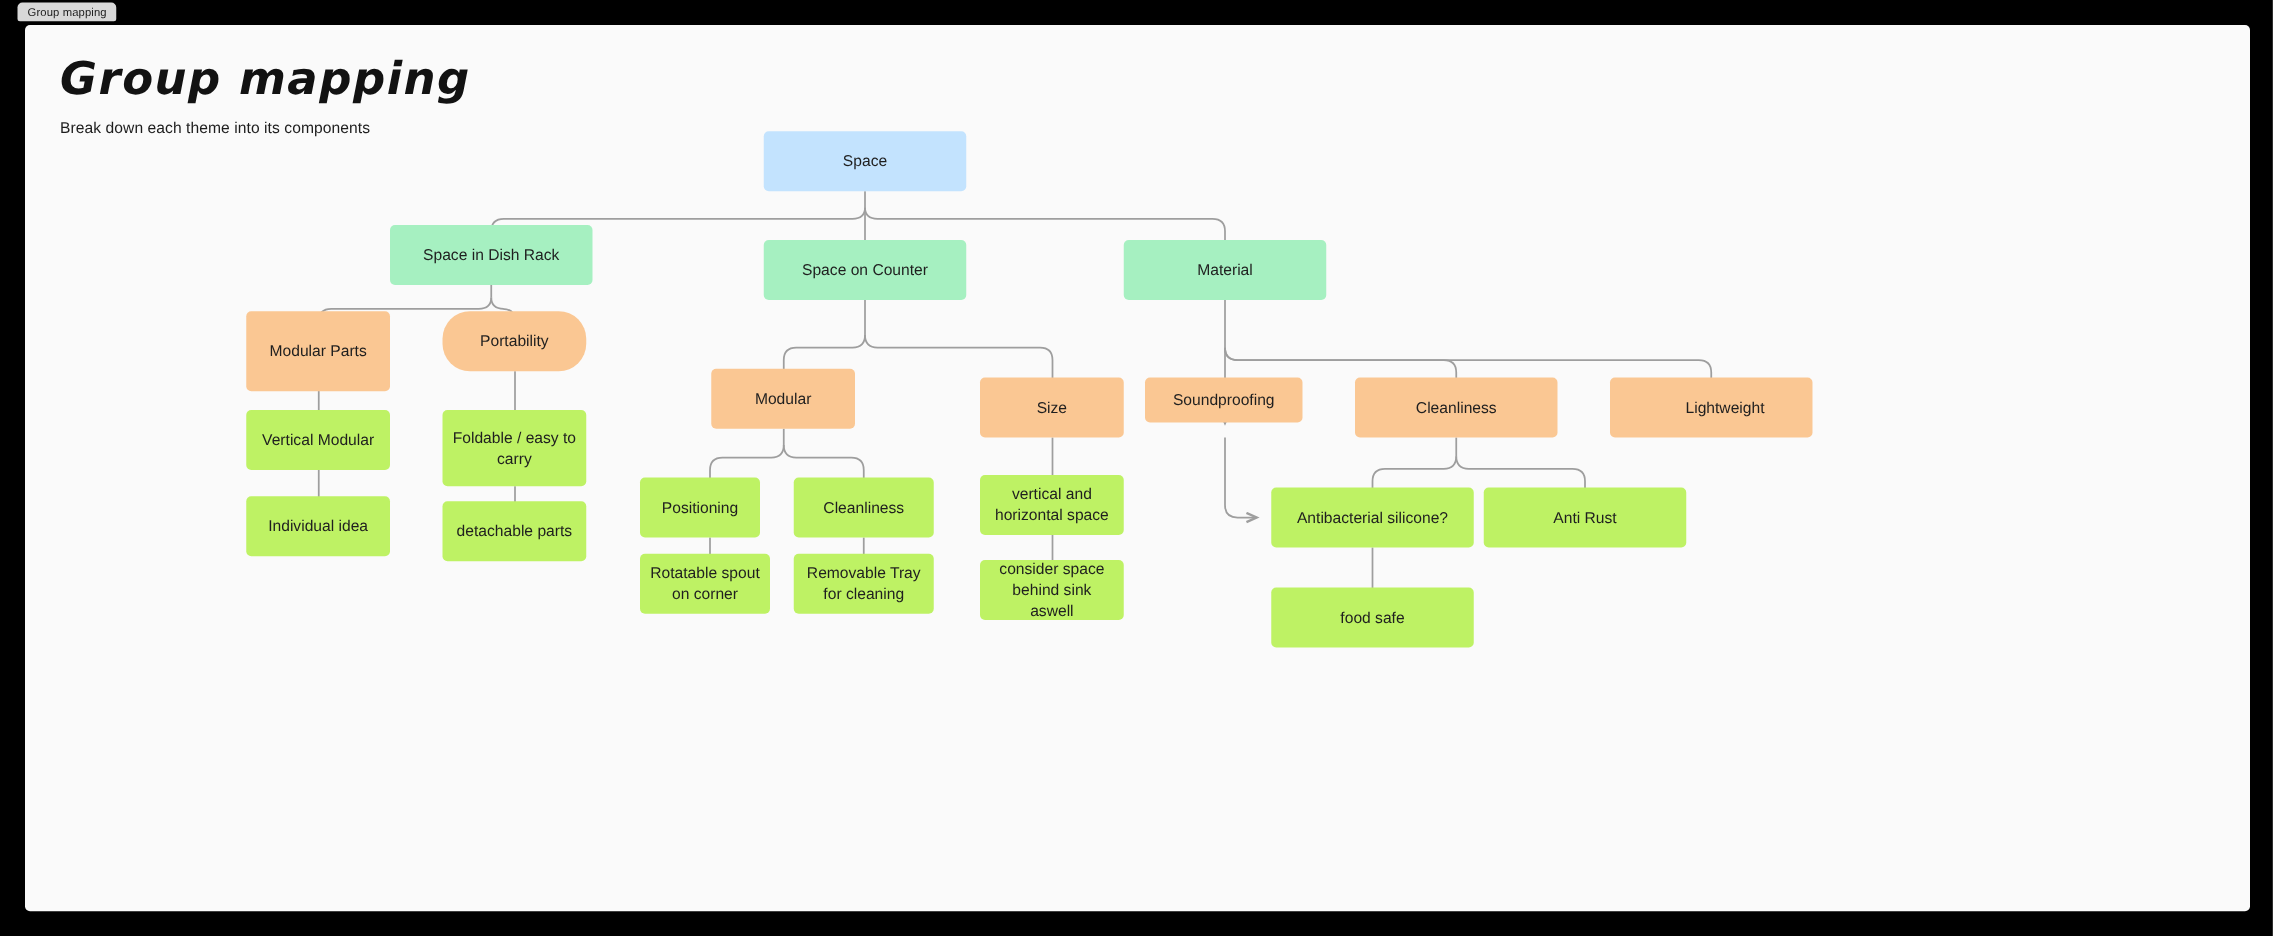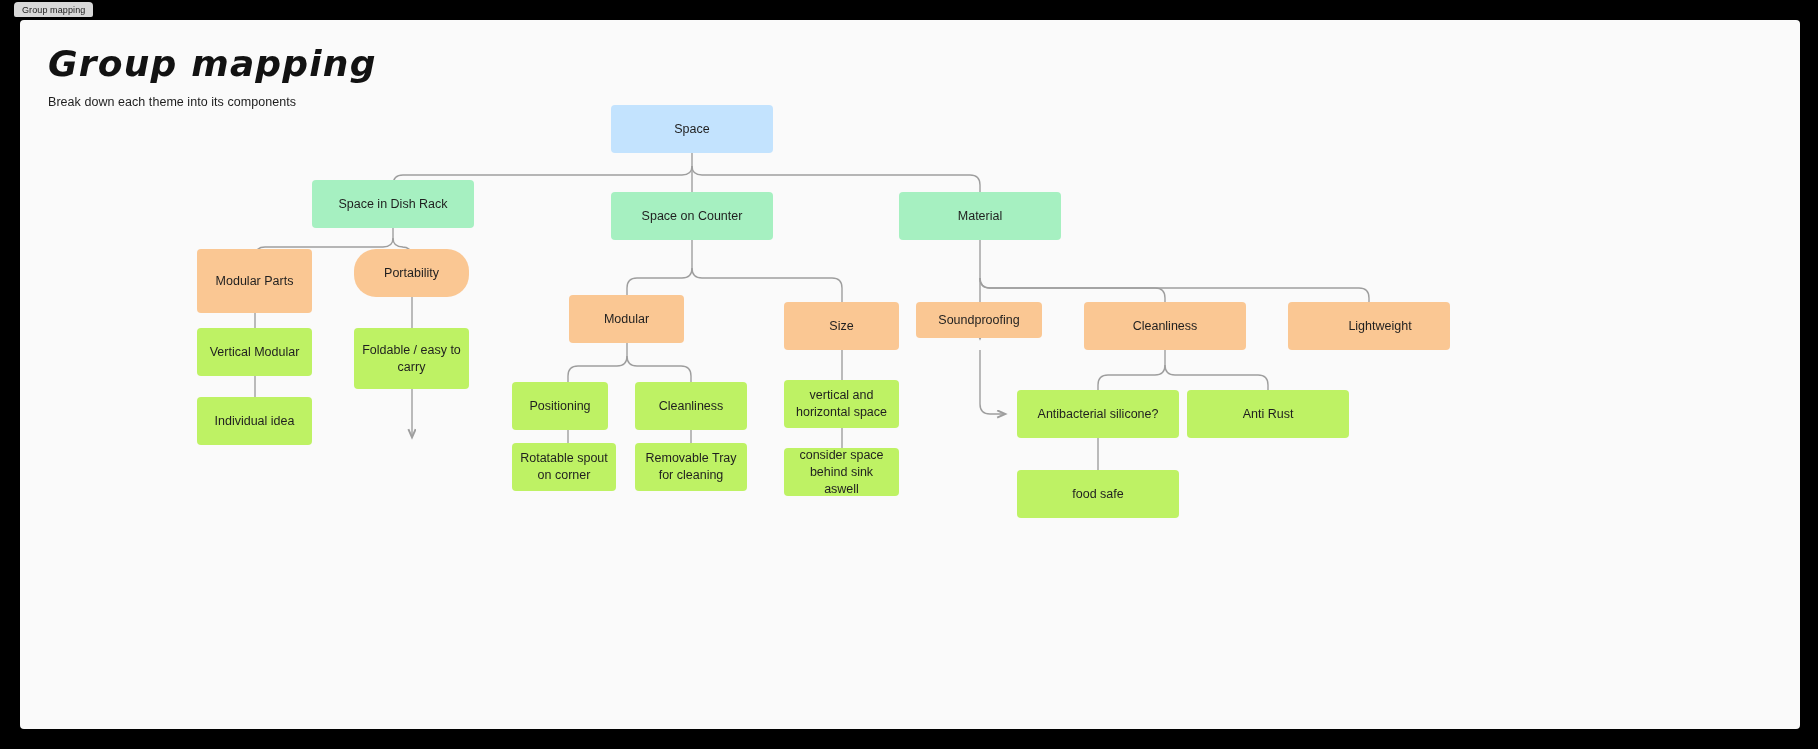--- a/index.html
+++ b/index.html
@@ -153,20 +153,21 @@
     <div class="node lvl-3" style="left:1064px;top:282px;width:162px;height:48px;">Cleanliness</div>
 
     <div class="node lvl-3" style="left:1268px;top:282px;width:162px;height:48px;padding-left:30px;">Lightweight</div>
 
     <div class="node lvl-4" style="left:177px;top:308px;width:115px;height:48px;">Vertical Modular</div>
 
     <div class="node lvl-4" style="left:334px;top:308px;width:115px;height:61px;">Foldable / easy to carry</div>
 
     <div class="node lvl-4" style="left:177px;top:377px;width:115px;height:48px;">Individual idea</div>
 
+    <div class="node lvl-4" style="left:334px;top:381px;width:115px;height:48px;">detachable parts</div>
 
     <div class="node lvl-4" style="left:492px;top:362px;width:96px;height:48px;">Positioning</div>
 
     <div class="node lvl-4" style="left:615px;top:362px;width:112px;height:48px;">Cleanliness</div>
 
     <div class="node lvl-4" style="left:764px;top:360px;width:115px;height:48px;">vertical and horizontal space</div>
 
     <div class="node lvl-4" style="left:997px;top:370px;width:162px;height:48px;">Antibacterial silicone?</div>
 
     <div class="node lvl-4" style="left:1167px;top:370px;width:162px;height:48px;">Anti Rust</div>

